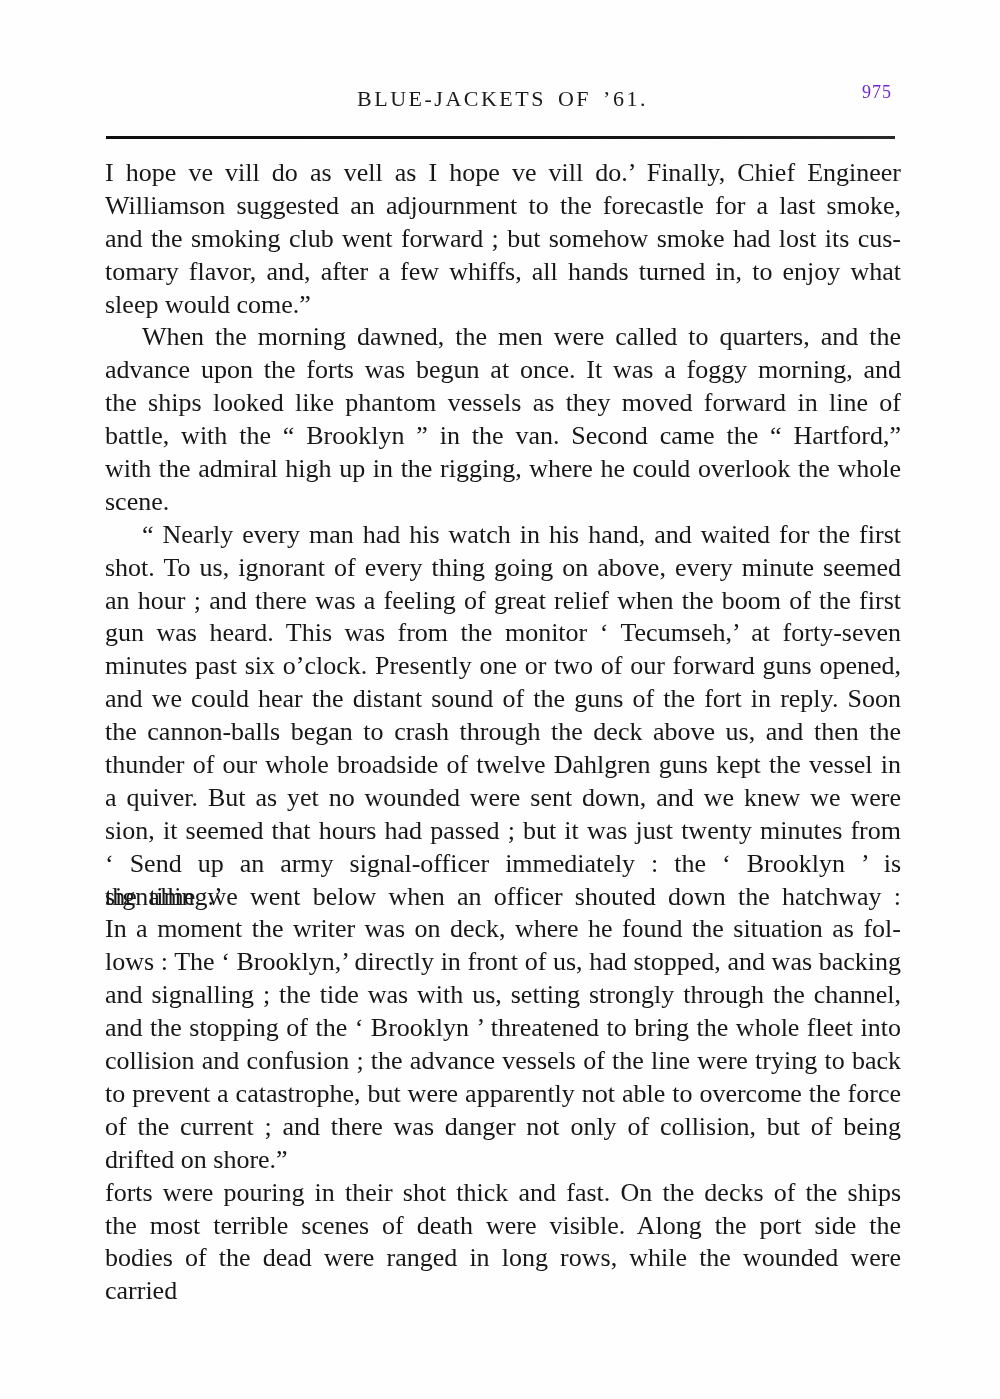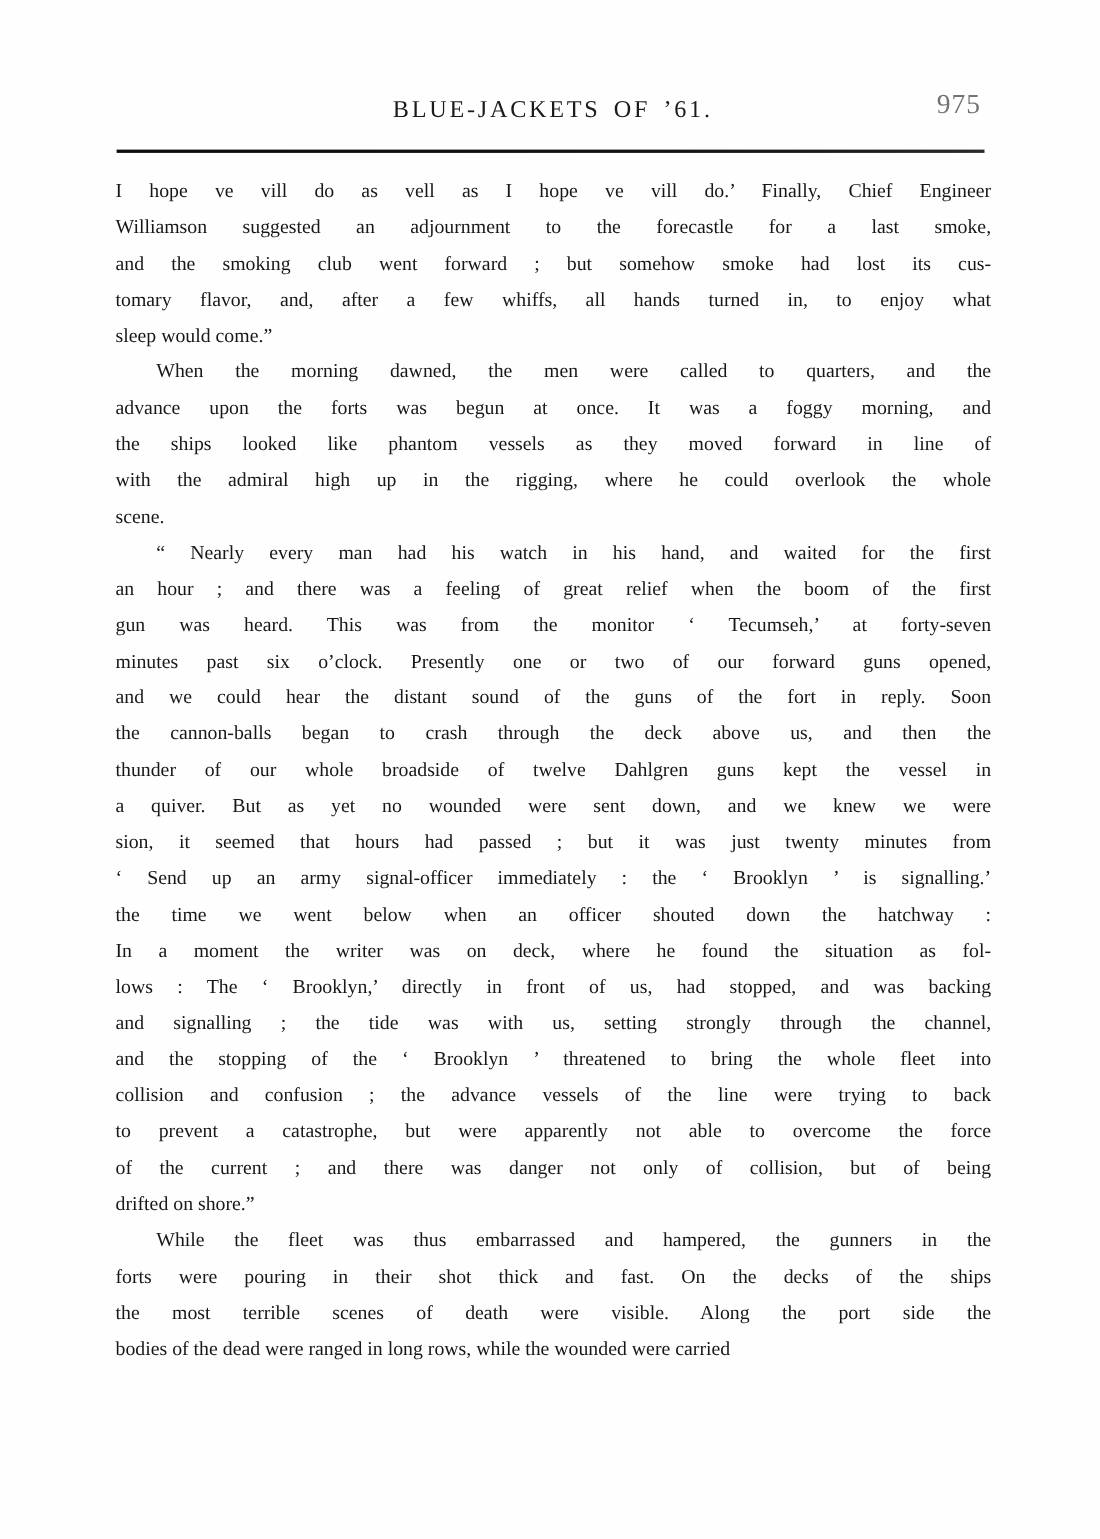--- a/index.html
+++ b/index.html
@@ -28,42 +28,42 @@
     text-align: center;
     font-size: 22px;
     letter-spacing: 2.5px;
     word-spacing: 4px;
     color: #1b1b1b;
   }
   .page-number {
     position: absolute;
     top: -4px;
     right: 8px;
-    font-size: 25px;
+    font-size: 18px;
     letter-spacing: 1px;
-    color: #737373;
+    color: #6d28d9;
   }
   .rule {
     position: absolute;
     top: 136px;
     left: 106px;
     width: 789px;
     height: 3px;
     background: linear-gradient(to right, #0d0d0d 0%, #111 55%, #1d1d1d 85%, #2a2a2a 100%);
   }
   .body-text {
     position: absolute;
     top: 157px;
     left: 105px;
     width: 796px;
   }
   .line {
     height: 32.9px;
     line-height: 32.9px;
-    font-size: 18px;
+    font-size: 26px;
     text-align: justify;
     text-align-last: justify;
     -moz-text-align-last: justify;
     color: #171717;
     white-space: normal;
   }
   .line.indent {
     padding-left: 37px;
   }
   .line.last {
@@ -82,39 +82,40 @@
   <div class="rule"></div>
   <div class="body-text" id="body-text">
       <div class="line">I hope ve vill do as vell as I hope ve vill do.’   Finally, Chief Engineer</div>
       <div class="line">Williamson suggested an adjournment to the forecastle for a last smoke,</div>
       <div class="line">and the smoking club went forward ; but somehow smoke had lost its cus-</div>
       <div class="line">tomary flavor, and, after a few whiffs, all hands turned in, to enjoy what</div>
       <div class="line last">sleep would come.”</div>
       <div class="line indent">When the morning dawned, the men were called to quarters, and the</div>
       <div class="line">advance upon the forts was begun at once.  It was a foggy morning, and</div>
       <div class="line">the ships looked like phantom vessels as they moved forward in line of</div>
+      <div class="line">battle, with the “ Brooklyn ” in the van.  Second came the “ Hartford,”</div>
       <div class="line">with the admiral high up in the rigging, where he could overlook the whole</div>
       <div class="line last">scene.</div>
       <div class="line indent">“ Nearly every man had his watch in his hand, and waited for the first</div>
+      <div class="line">shot.  To us, ignorant of every thing going on above, every minute seemed</div>
       <div class="line">an hour ; and there was a feeling of great relief when the boom of the first</div>
       <div class="line">gun was heard.  This was from the monitor ‘ Tecumseh,’ at forty-seven</div>
       <div class="line">minutes past six o’clock.  Presently one or two of our forward guns opened,</div>
       <div class="line">and we could hear the distant sound of the guns of the fort in reply.  Soon</div>
       <div class="line">the cannon-balls began to crash through the deck above us, and then the</div>
       <div class="line">thunder of our whole broadside of twelve Dahlgren guns kept the vessel in</div>
       <div class="line">a quiver.  But as yet no wounded were sent down, and we knew we were</div>
       <div class="line">sion, it seemed that hours had passed ; but it was just twenty minutes from</div>
       <div class="line">‘ Send up an army signal-officer immediately : the ‘ Brooklyn ’ is signalling.’</div>
       <div class="line">the time we went below when an officer shouted down the hatchway :</div>
       <div class="line">In a moment the writer was on deck, where he found the situation as fol-</div>
       <div class="line">lows :  The ‘ Brooklyn,’ directly in front of us, had stopped, and was backing</div>
       <div class="line">and signalling ;  the tide was with us, setting strongly through the channel,</div>
       <div class="line">and the stopping of the ‘ Brooklyn ’ threatened to bring the whole fleet into</div>
       <div class="line">collision and confusion ;  the advance vessels of the line were trying to back</div>
       <div class="line">to prevent a catastrophe, but were apparently not able to overcome the force</div>
       <div class="line">of the current ;  and there was danger not only of collision, but of being</div>
       <div class="line last">drifted on shore.”</div>
-      <div class="line indent">While the fleet was thus embarrassed and hampered, the gunners in the</div>
       <div class="line">forts were pouring in their shot thick and fast.   On the decks of the ships</div>
       <div class="line">the most terrible scenes of death were visible.   Along the port side the</div>
       <div class="line last">bodies of the dead were ranged in long rows, while the wounded were carried</div>
     </div>
 </div>
 
 </body></html>

